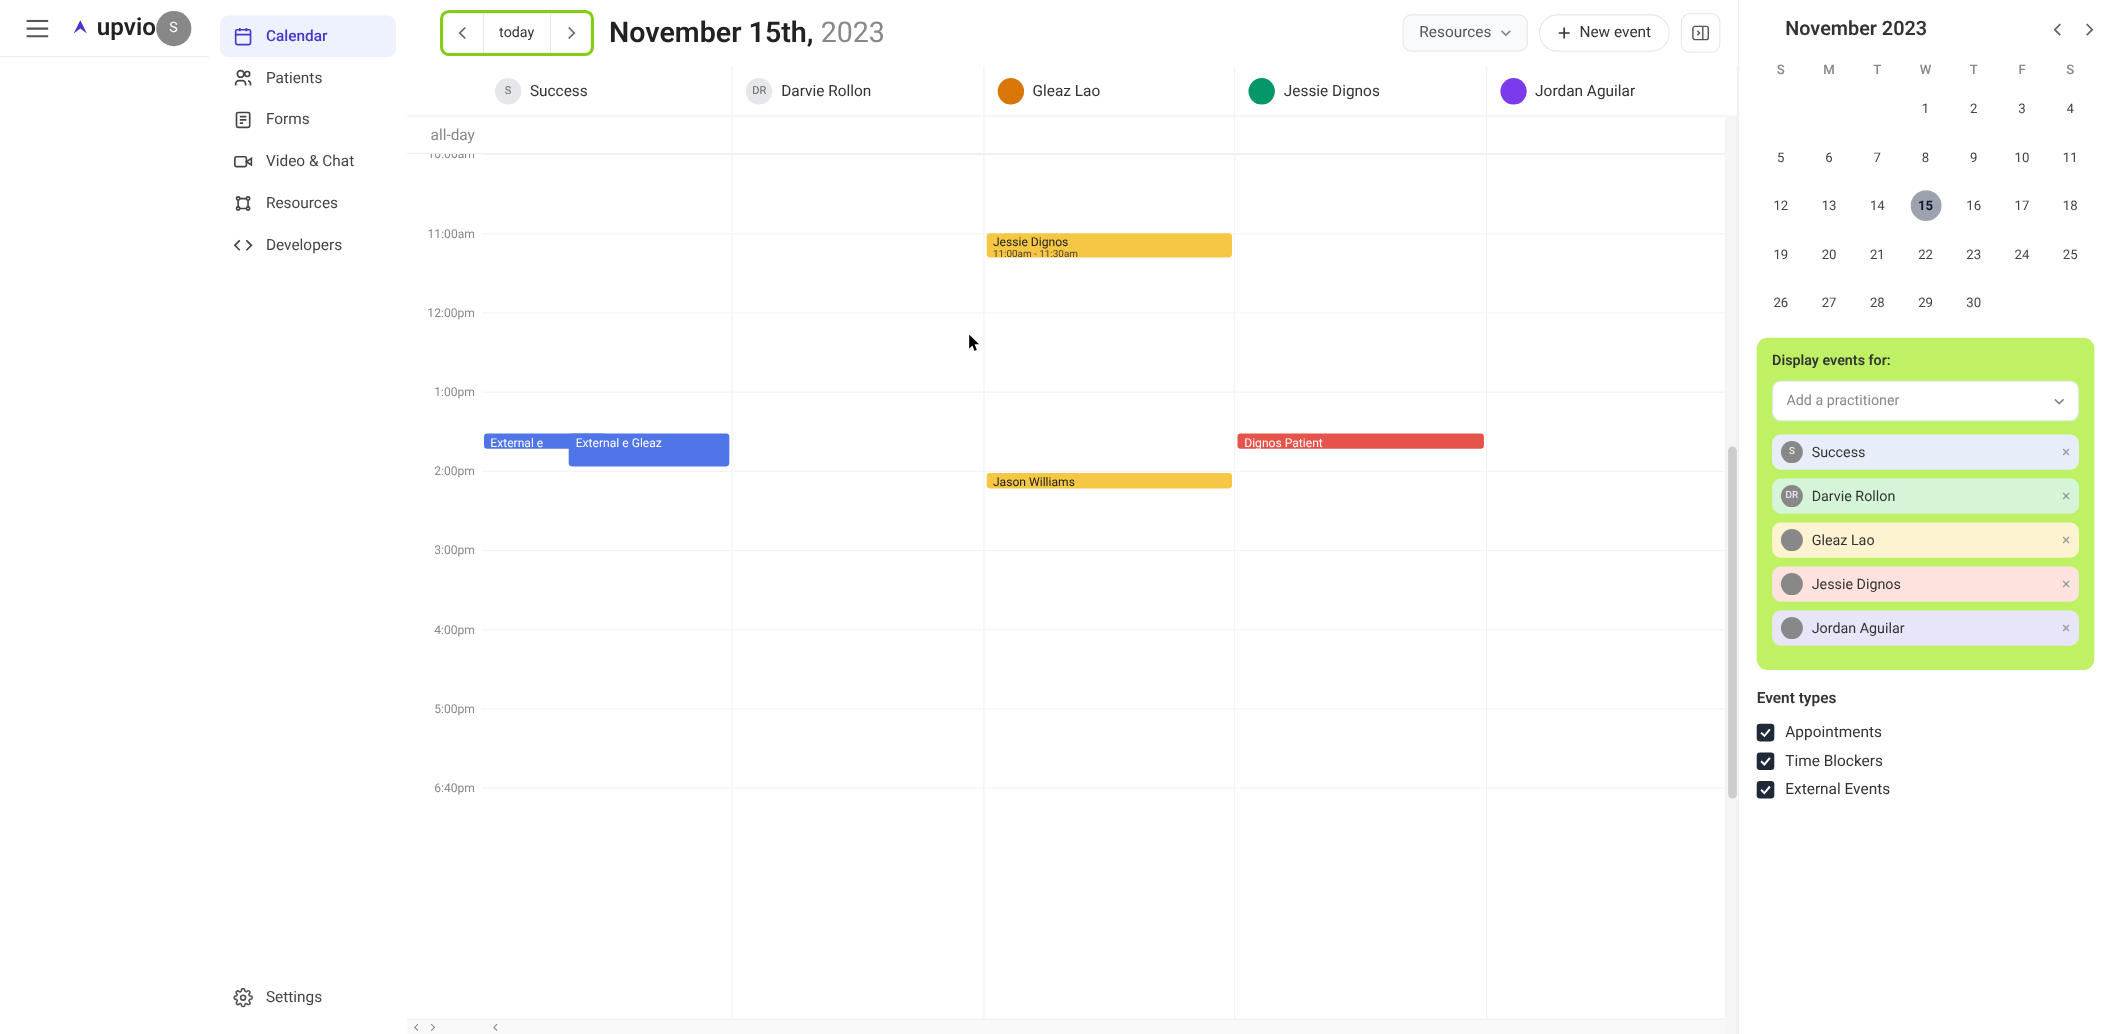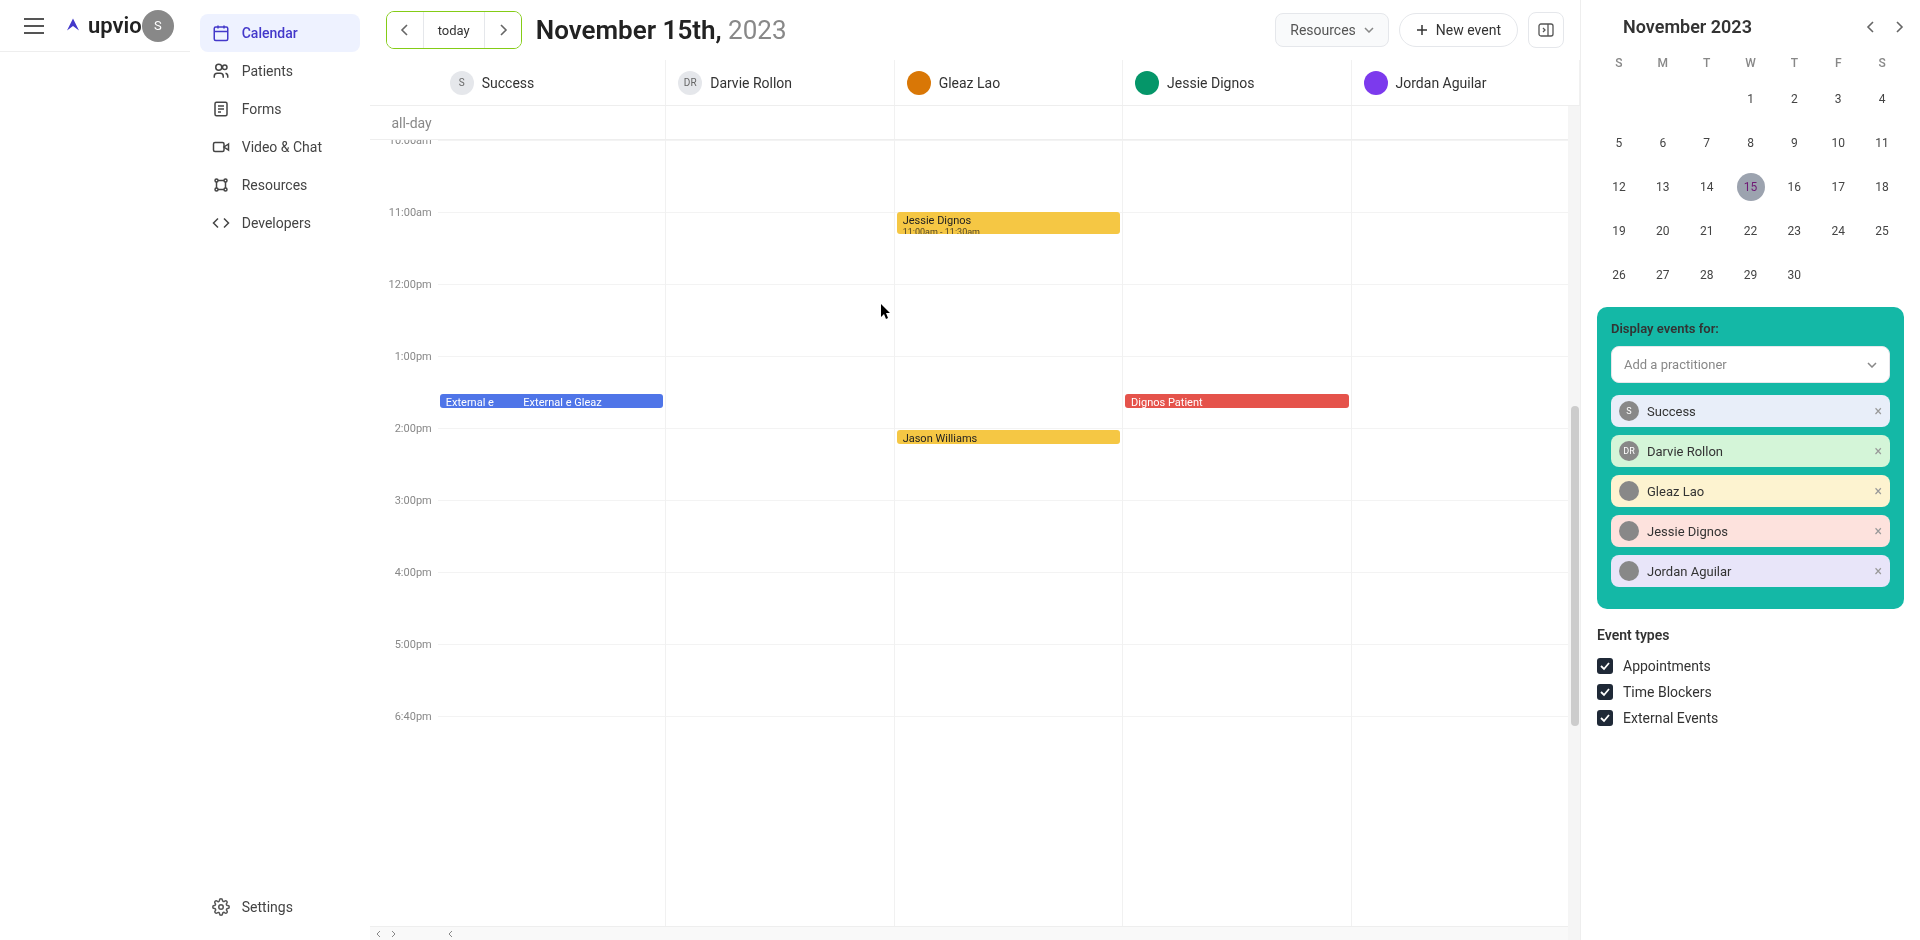--- a/index.html
+++ b/index.html
@@ -18,21 +18,21 @@
 .sidebar { width: 180px; padding: 14px 10px; display: flex; flex-direction: column; }
 .nav-item { display: flex; align-items: center; gap: 12px; padding: 10px 12px; border-radius: 8px; font-size: 14px; color: #444; cursor: pointer; }
 .nav-item.active { background: #eef2ff; color: #4338ca; font-weight: 500; }
 .nav-icon { width: 18px; height: 18px; display: flex; align-items: center; justify-content: center; }
 .nav-spacer { flex: 1; }
 .nav-settings { display: flex; align-items: center; gap: 12px; padding: 10px 12px; font-size: 14px; color: #444; cursor: pointer; }
 
 
 .calendar-area { flex: 1; display: flex; flex-direction: column; overflow: hidden; }
 .cal-header { height: 60px; display: flex; align-items: center; padding: 0 16px; gap: 14px; }
-.nav-group { display: flex; border: 1px solid #84cc16; border-radius: 8px; overflow: hidden; }
+.nav-group { display: flex; border: 3px solid #84cc16; border-radius: 8px; overflow: hidden; margin-left: 14px; }
 .nav-arrow { width: 36px; height: 36px; display: flex; align-items: center; justify-content: center; cursor: pointer; background: #fff; }
 .nav-today { padding: 0 14px; height: 36px; display: flex; align-items: center; font-size: 13px; cursor: pointer; background: #fff; border-left: 1px solid #e5e7eb; border-right: 1px solid #e5e7eb; }
 .cal-title { font-size: 26px; color: #222; }
 .cal-title .bold { font-weight: 600; }
 .cal-title .light { color: #888; font-weight: 400; }
 .cal-actions { margin-left: auto; display: flex; gap: 10px; align-items: center; }
 .dropdown-btn { border: 1px solid #e5e7eb; background: #f9fafb; border-radius: 8px; padding: 8px 14px; display: flex; align-items: center; gap: 8px; font-size: 14px; cursor: pointer; color: #555; }
 .new-event-btn { border: 1px solid #e5e7eb; background: #fff; border-radius: 20px; padding: 8px 16px; display: flex; align-items: center; gap: 8px; font-size: 14px; cursor: pointer; }
 .panel-toggle { width: 36px; height: 36px; border: 1px solid #e5e7eb; border-radius: 8px; display: flex; align-items: center; justify-content: center; cursor: pointer; }
 
@@ -68,23 +68,23 @@
 
 
 .right-panel { width: 340px; border-left: 1px solid #eee; padding: 16px 16px; overflow-y: auto; }
 .mini-header { display: flex; align-items: center; justify-content: space-between; margin-bottom: 12px; }
 .mini-title { font-size: 18px; font-weight: 600; margin-left: 26px; }
 .mini-nav { display: flex; gap: 18px; }
 .mini-cal { width: 100%; }
 .mini-row { display: flex; }
 .mini-cell { flex: 1; height: 44px; display: flex; align-items: center; justify-content: center; font-size: 12px; color: #444; cursor: pointer; }
 .mini-cell.header { color: #888; font-weight: 500; height: 28px; cursor: default; }
-.mini-cell.today { background: #9ca3af; color: #701a75; border-radius: 50%; width: 28px; height: 28px; flex: 0 0 28px; margin: auto; }
+.mini-cell.today { background: #9ca3af; color: #0f172a; border-radius: 50%; width: 28px; height: 28px; flex: 0 0 28px; margin: auto; font-weight: bold; }
 .mini-cell-wrap { flex: 1; display: flex; align-items: center; justify-content: center; height: 44px; }
-.filter-box { background: #14b8a6; border-radius: 10px; padding: 14px; margin-top: 10px; }
+.filter-box { background: #bef264; border-radius: 10px; padding: 14px; margin-top: 10px; }
 .filter-title { font-size: 13px; font-weight: 600; margin-bottom: 10px; color: #333; }
 .practitioner-select { background: #fff; border: 1px solid #e5e7eb; border-radius: 8px; padding: 10px 12px; font-size: 13px; color: #888; display: flex; justify-content: space-between; align-items: center; cursor: pointer; margin-bottom: 12px; }
 .chip { display: flex; align-items: center; gap: 8px; padding: 6px 8px; border-radius: 8px; font-size: 13px; margin-bottom: 8px; position: relative; }
 .chip.c0 { background: #e8eef9; }
 .chip.c1 { background: #d4f5d8; }
 .chip.c2 { background: #fdf3d0; }
 .chip.c3 { background: #fde2dd; }
 .chip.c4 { background: #e8e5f9; }
 .chip-avatar { width: 20px; height: 20px; border-radius: 50%; background: #888; color: #fff; font-size: 9px; display: flex; align-items: center; justify-content: center; }
 .chip-close { margin-left: auto; color: #999; cursor: pointer; font-size: 14px; }
@@ -300,21 +300,21 @@
                   <div class="hour-line"></div>
                   <div class="hour-line"></div>
                   <div class="hour-line"></div>
                   <div class="hour-line"></div>
                   <div class="hour-line"></div>
                   <div class="hour-line"></div>
                   <div class="hour-line"></div>
                   <div class="hour-line"></div>
                   <div class="hour-line"></div>
                   <div class="event blue" style="top: 254px; height: 14px; right: 50%;"><span>External e</span></div>
-                  <div class="event blue" style="top: 254px; height: 14px; left: 35%;"><span>External e   Gleaz</span></div>
+                  <div class="event blue" style="top: 254px; height: 30px; left: 35%;"><span>External e   Gleaz</span></div>
                 </div>
                 <div class="day-col">
                   <div class="hour-line"></div>
                   <div class="hour-line"></div>
                   <div class="hour-line"></div>
                   <div class="hour-line"></div>
                   <div class="hour-line"></div>
                   <div class="hour-line"></div>
                   <div class="hour-line"></div>
                   <div class="hour-line"></div>

